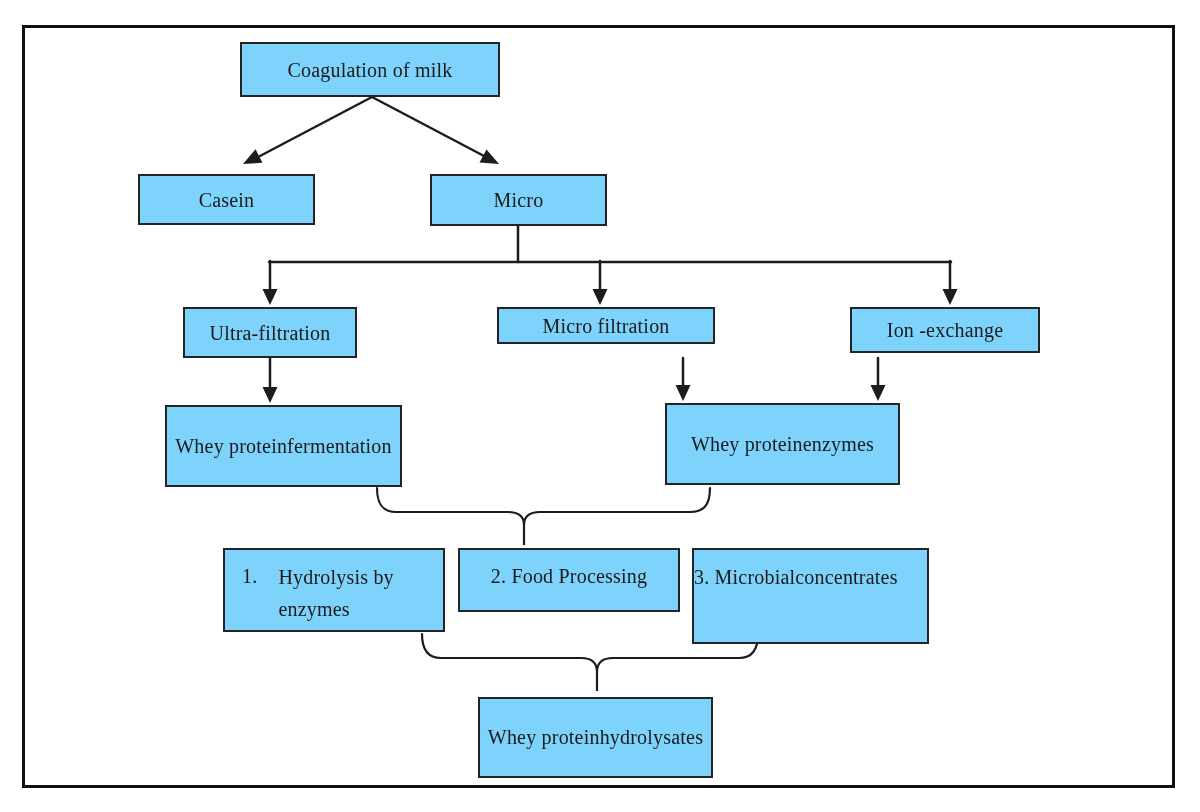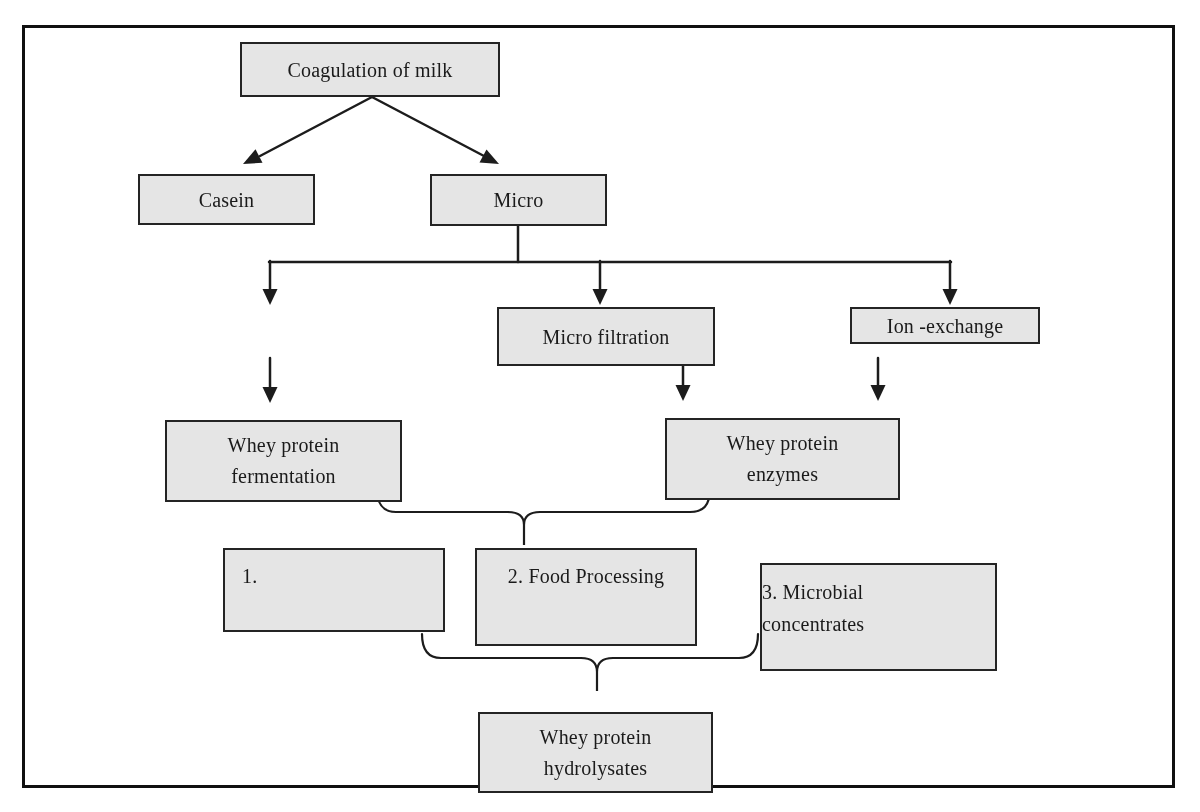--- a/index.html
+++ b/index.html
@@ -28,34 +28,33 @@
   #connectors {
     position: absolute;
     left: 0;
     top: 0;
     pointer-events: none;
   }
   .node {
     position: absolute;
     box-sizing: border-box;
     border: 2px solid #242424;
-    background: #e5e5e5;
+    background: #7dd3fc;
     display: flex;
     align-items: center;
     justify-content: center;
     text-align: center;
     font-size: 20px;
     line-height: 30px;
     letter-spacing: 0.2px;
     white-space: nowrap;
   }
   .node.two-line {
-    flex-direction: column;
+    flex-direction: row;
     line-height: 31px;
-    margin-top: 15px;
   }
   .node.top-align {
     align-items: flex-start;
     padding-top: 11px;
   }
   .node.list-style {
     flex-direction: row;
     justify-content: flex-start;
     align-items: flex-start;
     padding: 11px 0 0 17px;
@@ -70,27 +69,27 @@
   }
   .node.top-align.two-line {
     justify-content: flex-start;
     line-height: 32px;
   }
 
   #node-coagulation { left: 240px; top: 42px;  width: 260px; height: 55px; }
   #node-casein      { left: 138px; top: 174px; width: 177px; height: 51px; text-align: right; }
   #node-whey        { left: 430px; top: 174px; width: 177px; height: 52px; }
   #node-ultra       { left: 183px; top: 307px; width: 174px; height: 51px; }
-  #node-micro       { left: 497px; top: 307px; width: 218px; height: 59px; }
-  #node-ion         { left: 850px; top: 307px; width: 190px; height: 37px; }
+  #node-micro       { left: 497px; top: 307px; width: 218px; height: 37px; }
+  #node-ion         { left: 850px; top: 307px; width: 190px; height: 46px; }
   #node-wpc         { left: 165px; top: 405px; width: 237px; height: 82px; }
   #node-wpi         { left: 665px; top: 403px; width: 235px; height: 82px; }
   #node-p1          { left: 223px; top: 548px; width: 222px; height: 84px; }
-  #node-p2          { left: 458px; top: 548px; width: 222px; height: 98px; margin-left: 17px; }
-  #node-p3          { left: 760px; top: 548px; width: 237px; height: 108px; }
+  #node-p2          { left: 458px; top: 548px; width: 222px; height: 64px; }
+  #node-p3          { left: 692px; top: 548px; width: 237px; height: 96px; }
   #node-wph         { left: 478px; top: 697px; width: 235px; height: 81px; }
 </style>
 </head>
 <body>
 
 <div id="canvas">
 
   <div id="frame"></div>
 
   <svg id="connectors" width="1200" height="812" viewBox="0 0 1200 812">
@@ -150,20 +149,23 @@
   </div>
 
   <div class="node" id="node-casein">
     <span>Casein</span>
   </div>
 
   <div class="node" id="node-whey">
     <span>Micro</span>
   </div>
 
+  <div class="node" id="node-ultra">
+    <span>Ultra-filtration</span>
+  </div>
 
   <div class="node" id="node-micro">
     <span>Micro filtration</span>
   </div>
 
   <div class="node" id="node-ion">
     <span>Ion -exchange</span>
   </div>
 
   <div class="node two-line" id="node-wpc">
@@ -171,20 +173,24 @@
     <span>fermentation</span>
   </div>
 
   <div class="node two-line" id="node-wpi">
     <span>Whey protein</span>
     <span>enzymes</span>
   </div>
 
   <div class="node list-style" id="node-p1">
     <span class="marker">1.</span>
+    <span class="list-lines">
+      <span>Hydrolysis by</span>
+      <span>enzymes</span>
+    </span>
   </div>
 
   <div class="node top-align" id="node-p2">
     <span>2. Food Processing</span>
   </div>
 
   <div class="node two-line top-align" id="node-p3">
     <span>3. Microbial</span>
     <span>concentrates</span>
   </div>

